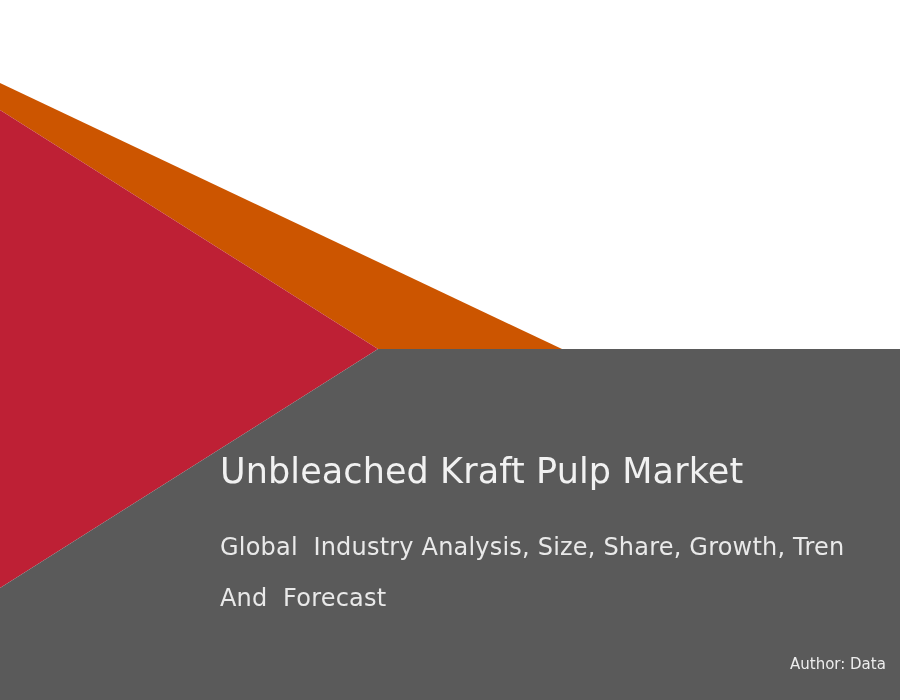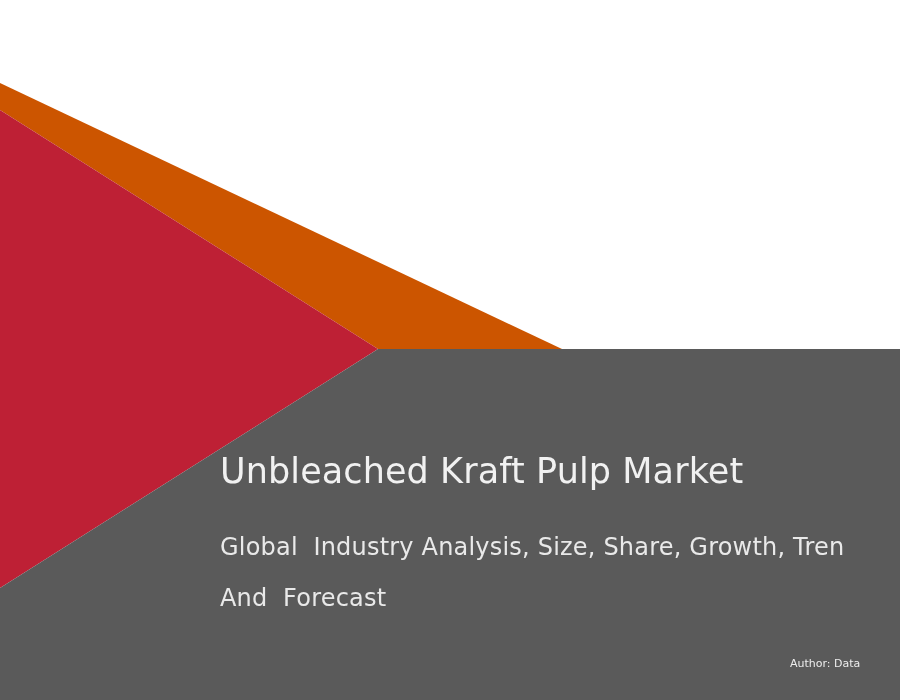--- a/index.html
+++ b/index.html
@@ -64,21 +64,21 @@
     white-space: pre;
     letter-spacing: 0.2px;
   }
   .author-line {
     position: absolute;
     left: 790px;
     top: 653px;
     margin: 0;
     font-family: "DejaVu Sans", sans-serif;
     font-weight: 400;
-    font-size: 11px;
+    font-size: 15px;
     line-height: 22px;
     color: #ededed;
     white-space: nowrap;
   }
 </style>
 </head>
 <body>
 
 <div class="cover">
 

